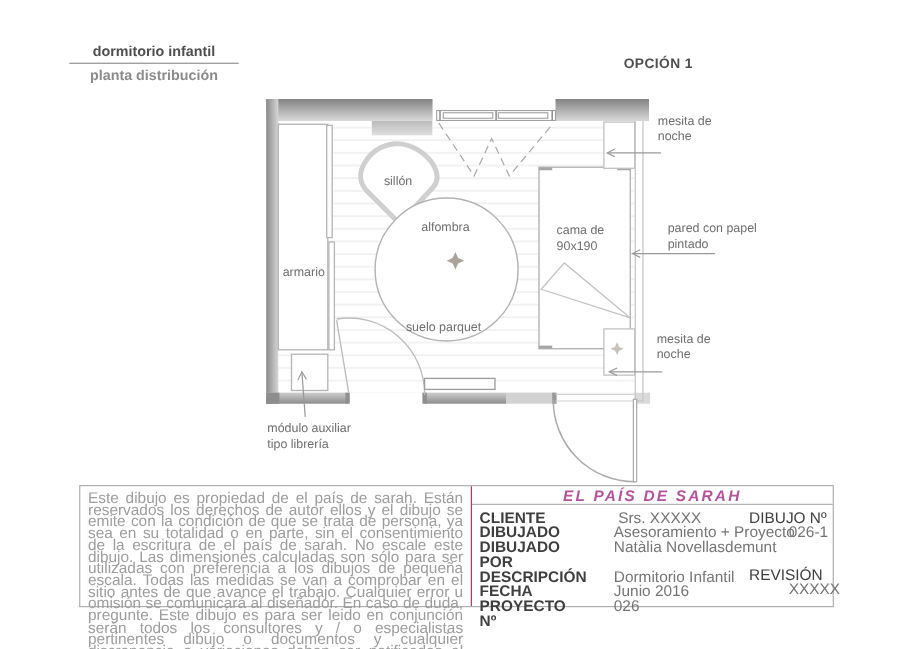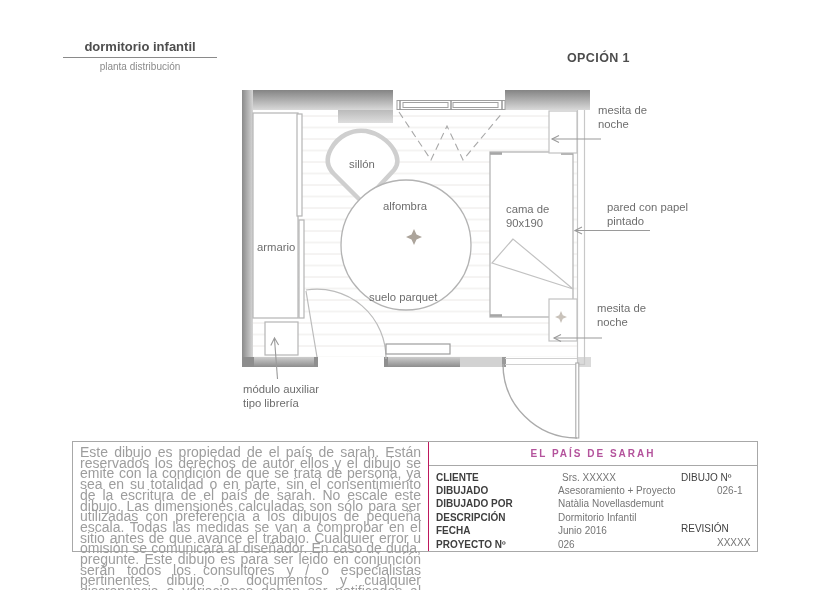--- a/index.html
+++ b/index.html
@@ -4,41 +4,41 @@
 <style>
   html,body{margin:0;padding:0;}
   body{
     width:837px;height:590px;position:relative;overflow:hidden;
     background:#ffffff;
     font-family:"Liberation Sans","DejaVu Sans",sans-serif;
     -webkit-font-smoothing:antialiased;
   }
   .title-wrap{position:absolute;left:63px;top:39px;width:154px;text-align:center;}
   .title-main{font-size:13px;font-weight:bold;color:#4e4e4e;padding-bottom:3px;border-bottom:1px solid #8a8a8a;}
-  .title-sub{font-size:10px;color:#8b8b8b;padding-top:3px;}
+  .title-sub{font-size:13px;color:#8b8b8b;padding-top:3px;font-weight:bold;}
   .option-label{position:absolute;left:567px;top:51px;font-size:12.5px;font-weight:bold;color:#4d4d4d;letter-spacing:.4px;text-align:right;}
 
   .plan-svg{position:absolute;left:225px;top:80px;width:475px;height:360px;}
   .plan-label{font-size:11.3px;fill:#6e6e6e;}
 
   .bottom-block{
     position:absolute;left:72px;top:441px;width:686px;height:111px;
     border:1px solid #a8a8a8;display:flex;box-sizing:border-box;background:#fff;
   }
   .disclaimer-cell{
     width:356px;box-sizing:border-box;border-right:1px solid #be185d;
     padding:5px 7px 4px 7px;
     font-size:14px;line-height:10.7px;color:#9d9d9d;text-align:justify;
   }
   .titleblock-cell{flex:1;display:flex;flex-direction:column;box-sizing:border-box;}
   .logo-row{
     height:23px;border-bottom:1px solid #a8a8a8;display:flex;align-items:center;justify-content:center;
-    font-size:10px;font-weight:bold;letter-spacing:2px;color:#b4539c;
-  }
-  .fields-area{position:relative;flex:1;padding:5px 0 0 7px;font-size:10px;}
+    font-size:14px;font-weight:bold;font-style:italic;letter-spacing:2px;color:#b4539c;
+  }
+  .fields-area{position:relative;flex:1;padding:5px 0 0 7px;font-size:14px;}
   .field-row{display:flex;line-height:13.4px;}
   .field-label{width:92px;font-weight:bold;color:#3e3e3e;flex:0 0 auto;}
   .field-value{color:#757575;margin-left:30px;}
   .doc-col{position:absolute;left:252px;top:5px;line-height:13.4px;}
   .doc-label{font-weight:normal;color:#3e3e3e;}
   .doc-value{color:#757575;padding-left:36px;}
   .doc-gap{margin-top:25px;}
 </style>
 </head>
 <body>

